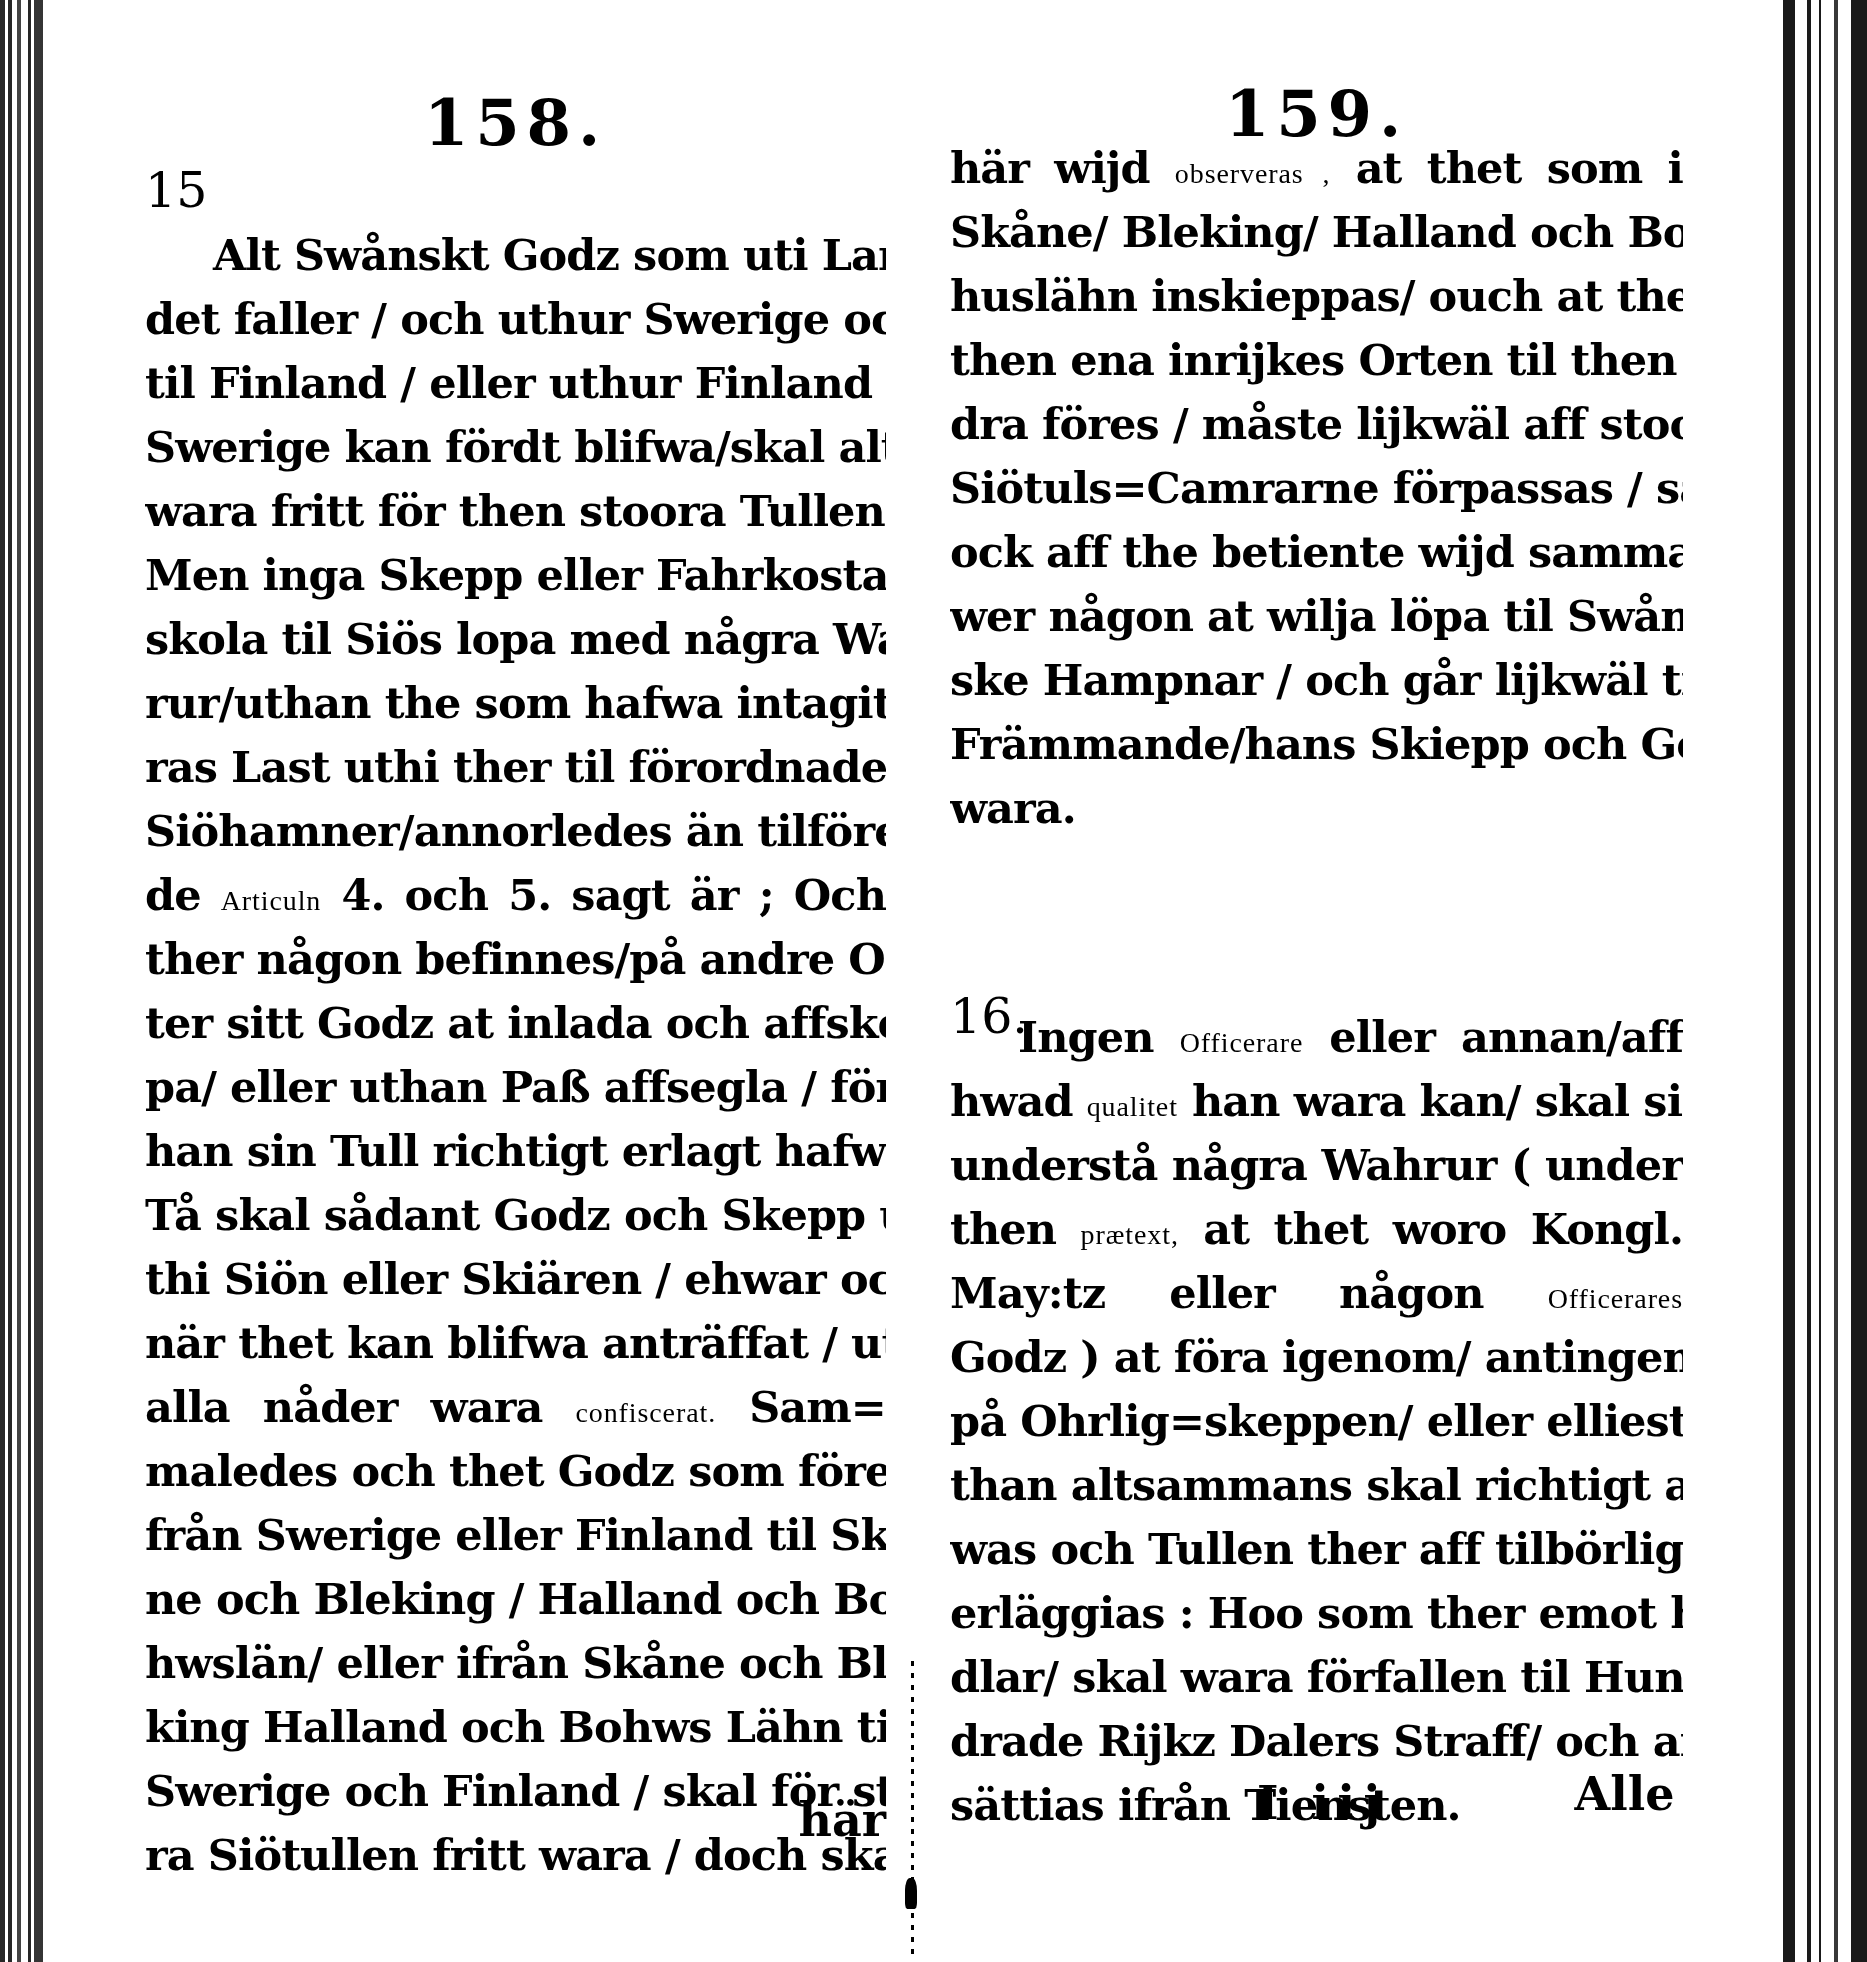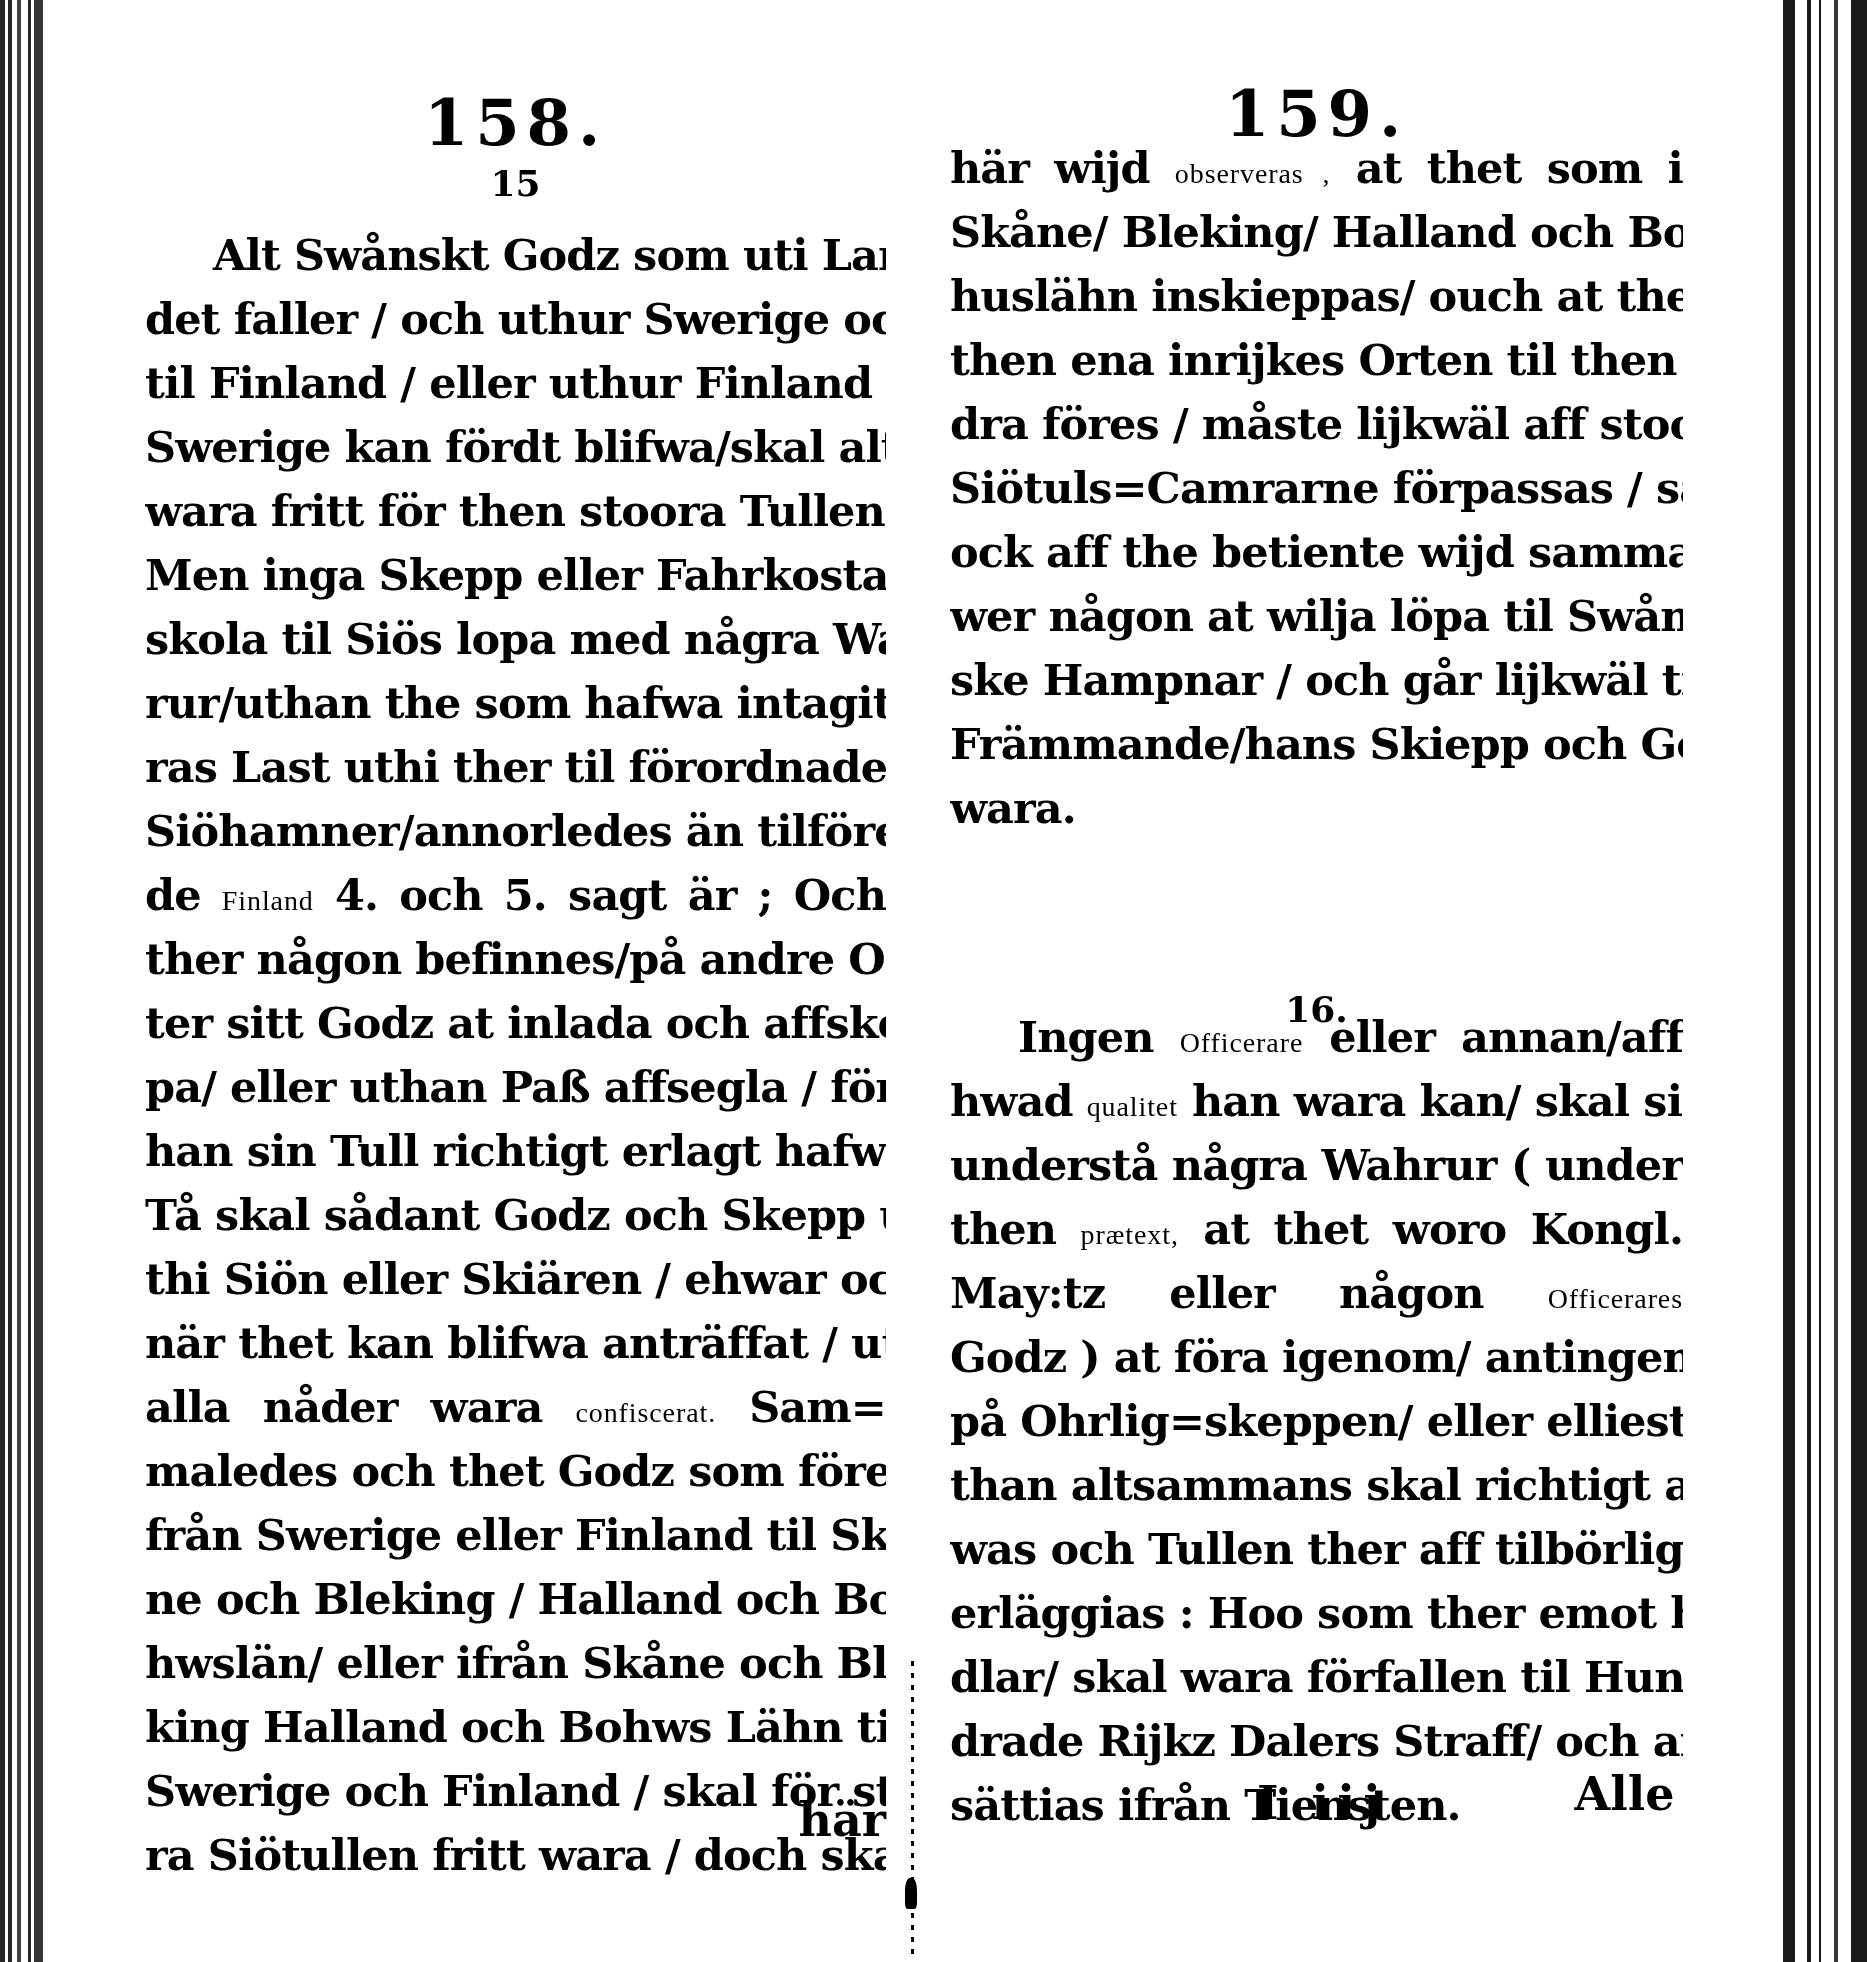--- a/index.html
+++ b/index.html
@@ -15,21 +15,21 @@
     background: repeating-linear-gradient(90deg, #000 0 12px, #fff 12px 24px, #000 24px 28px, #fff 28px 36px, #000 36px 38px, #fff 38px 51px, #222 51px 55px, #fff 55px 68px, #000 68px 84px);
     opacity: 0.9; }
   .gutter { position: absolute; left: 911px; top: 1661px; width: 2.6px; height: 298px;
     background: repeating-linear-gradient(180deg, #000 0 5.1px, transparent 5.1px 12px); }
   .gutter-blot { position: absolute; left: 905px; top: 1878px; width: 12px; height: 31px; background: #000; border-radius: 40% 40% 20% 20%; }
   .page { position: absolute; top: 0; }
   .page-left { left: 145px; width: 741px; }
   .page-right { left: 950px; width: 733px; }
   .folio { position: absolute; top: 85px; width: 100%; text-align: center; font-size: 64px; font-weight: bold; letter-spacing: 6.8px; }
   .page-right .folio { top: 76px; }
-  .section-num { position: absolute; width: 100%; text-align: center; font-size: 36px; font-weight: bold; }
+  .section-num { position: absolute; width: 100%; text-align: left; font-size: 49px; font-weight: normal; }
   .lines { position: absolute; left: 0; width: 100%; }
   .line { height: 64px; line-height: 64px; font-size: 43px; font-weight: bold;
     white-space: nowrap; text-align: justify; text-align-last: justify; letter-spacing: -0.9px; overflow: hidden; }
   .line.indent { padding-left: 68px; }
   .line.last { text-align-last: left; }
   .latin { font-weight: normal; font-size: 28px; letter-spacing: 0.9px; font-family: Liberation Serif, serif; }
   .catch { position: absolute; font-size: 46px; font-weight: bold; }
   .signature { position: absolute; font-size: 46px; font-weight: bold; letter-spacing: 8.5px; }
 </style>
 </head>
@@ -47,21 +47,21 @@
       <div class="line indent"><span>Alt Swånskt Godz som uti Lan=</span></div>
       <div class="line"><span>det faller / och uthur Swerige och</span></div>
       <div class="line"><span>til Finland / eller uthur Finland till</span></div>
       <div class="line"><span>Swerige kan fördt blifwa/skal altid</span></div>
       <div class="line"><span>wara fritt för then stoora Tullen:</span></div>
       <div class="line"><span>Men inga Skepp eller Fahrkostar/</span></div>
       <div class="line"><span>skola til Siös lopa med några Wa=</span></div>
       <div class="line"><span>rur/uthan the som hafwa intagit the=</span></div>
       <div class="line"><span>ras Last uthi ther til förordnade frije</span></div>
       <div class="line"><span>Siöhamner/annorledes än tilfören=</span></div>
-      <div class="line"><span>de </span><span class="latin">Finland</span><span> 4. och 5. sagt är ; Och</span></div>
+      <div class="line"><span>de </span><span class="latin">Articuln</span><span> 4. och 5. sagt är ; Och</span></div>
       <div class="line"><span>ther någon befinnes/på andre Ohr=</span></div>
       <div class="line"><span>ter sitt Godz at inlada och affskep=</span></div>
       <div class="line"><span>pa/ eller uthan Paß affsegla / för än</span></div>
       <div class="line"><span>han sin Tull richtigt erlagt hafwer ;</span></div>
       <div class="line"><span>Tå skal sådant Godz och Skepp u=</span></div>
       <div class="line"><span>thi Siön eller Skiären / ehwar och</span></div>
       <div class="line"><span>när thet kan blifwa anträffat / uthan</span></div>
       <div class="line"><span>alla nåder wara </span><span class="latin">confiscerat.</span><span> Sam=</span></div>
       <div class="line"><span>maledes och thet Godz som föres i=</span></div>
       <div class="line"><span>från Swerige eller Finland til Skå=</span></div>

